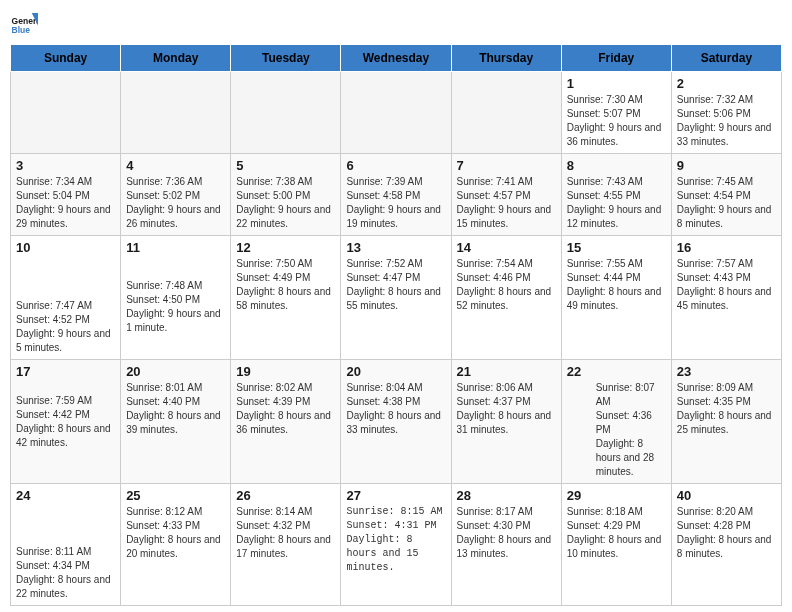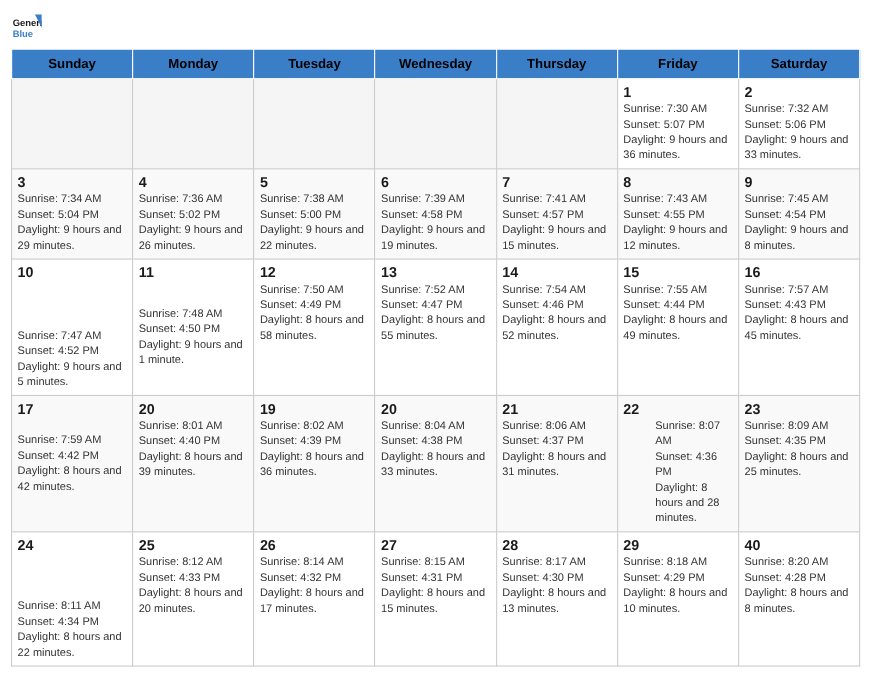--- a/index.html
+++ b/index.html
@@ -264,21 +264,21 @@
 Daylight: 8 hours and 20 minutes.</div>
         </td>
         <td>
           <div class="day-num">26</div>
           <div class="day-info" style="white-space: pre-line;">Sunrise: 8:14 AM
 Sunset: 4:32 PM
 Daylight: 8 hours and 17 minutes.</div>
         </td>
         <td>
           <div class="day-num">27</div>
-          <div class="day-info" style="white-space: pre-line;">Sunrise: 8:15 AM
+          <div class="day-info" style="white-space: pre-line; font-family: Liberation Mono, monospace;">Sunrise: 8:15 AM
 Sunset: 4:31 PM
 Daylight: 8 hours and 15 minutes.</div>
         </td>
         <td>
           <div class="day-num">28</div>
           <div class="day-info" style="white-space: pre-line;">Sunrise: 8:17 AM
 Sunset: 4:30 PM
 Daylight: 8 hours and 13 minutes.</div>
         </td>
         <td>

